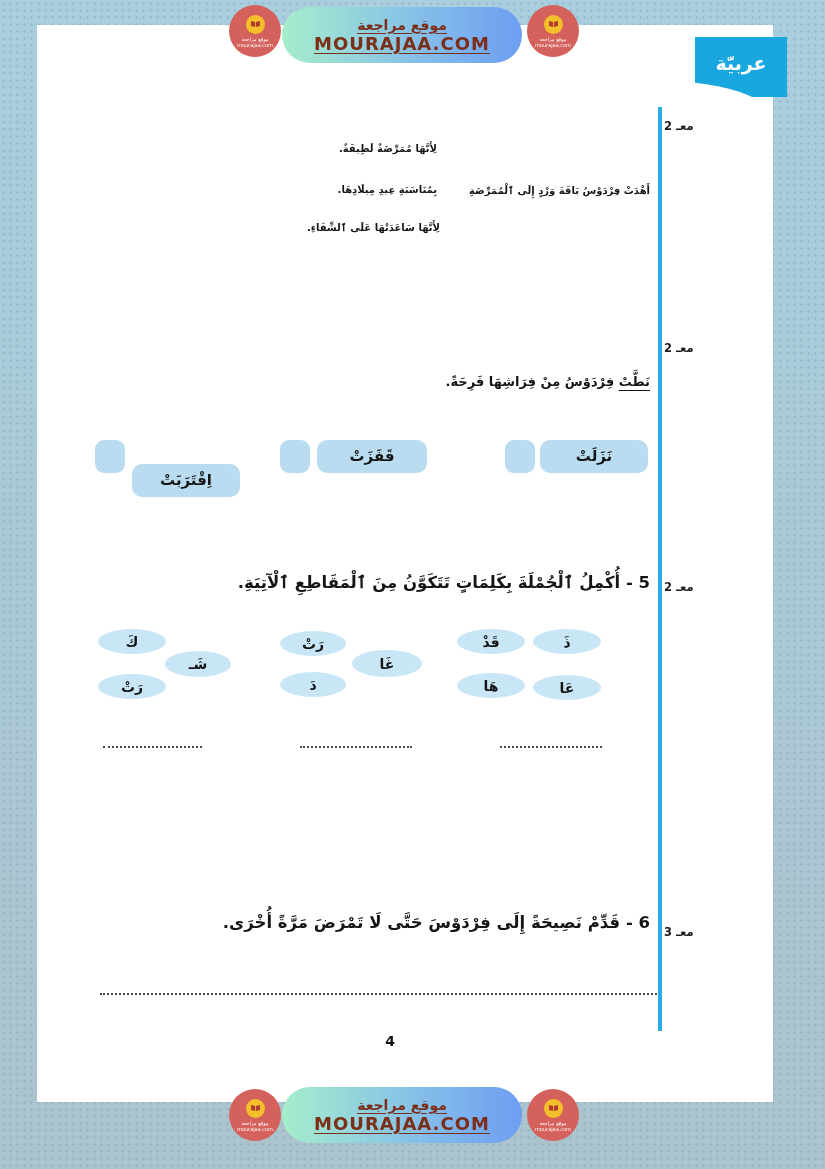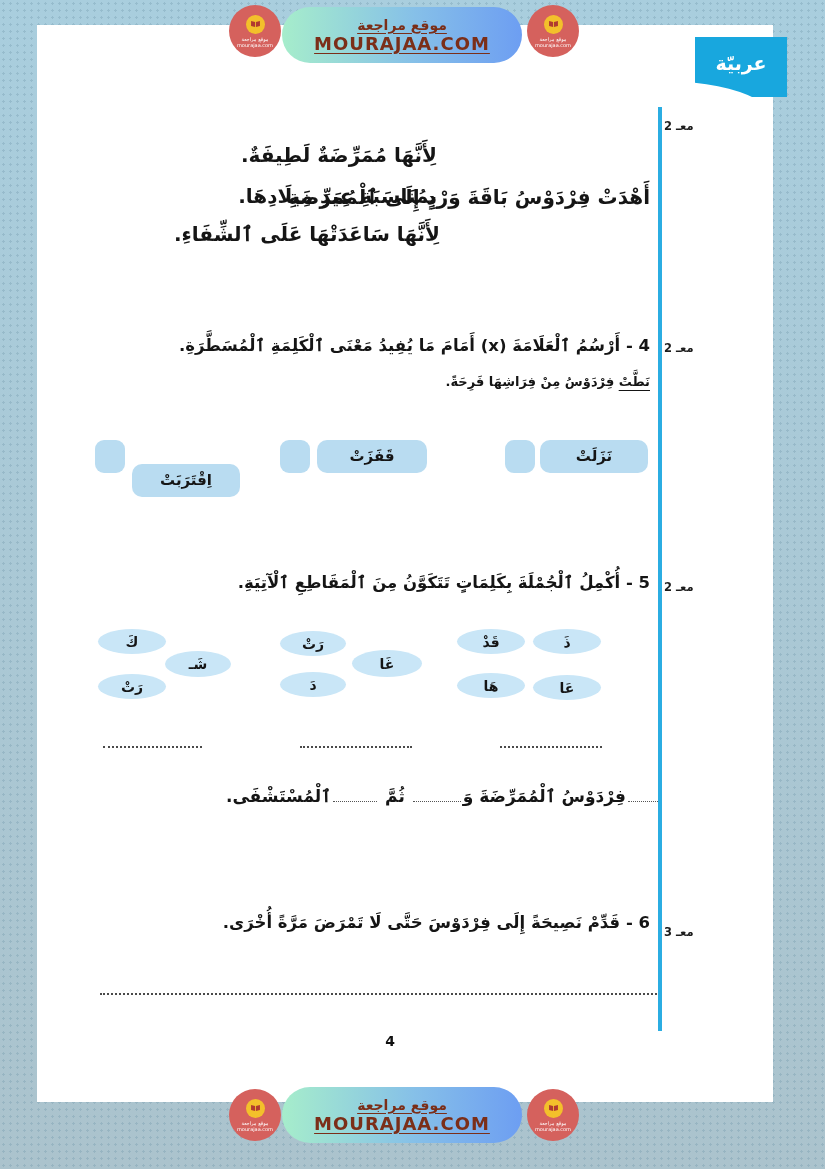--- a/index.html
+++ b/index.html
@@ -38,21 +38,21 @@
   .subject-tab span { position:relative; z-index:3; color:#fff; font-weight:bold; font-size:19px; line-height:52px; direction:rtl; }
   .tab-curve { position:absolute; left:644px; top:84px; width:120px; height:34px; background:#ffffff;
                border-radius:50%; transform:rotate(8deg); z-index:2; }
   .vline { position:absolute; left:658px; top:107px; width:4px; height:924px; background:#2bade2; z-index:2; }
   .mark { position:absolute; left:664px; width:46px; font-size:11.5px; font-weight:bold; color:#1d1d1d;
           direction:rtl; text-align:left; z-index:3; }
 
   
   .qtitle { position:absolute; font-weight:bold; font-size:16.5px; color:#151515; white-space:nowrap;
             direction:rtl; z-index:2; }
-  .opt    { position:absolute; font-weight:bold; font-size:20px; color:#151515; white-space:nowrap;
+  .opt    { position:absolute; font-weight:bold; font-size:10px; color:#151515; white-space:nowrap;
             direction:rtl; z-index:2; }
   .u { text-decoration:underline; text-underline-offset:4px; }
 
   
   .chk   { position:absolute; width:30px; height:33px; background:#b9dcf1; border-radius:9px; z-index:2; }
   .wpill { position:absolute; height:33px; background:#b9dcf1; border-radius:10px; z-index:2;
            text-align:center; line-height:33px; font-weight:bold; font-size:15px; color:#151515; direction:rtl; }
   .bub   { position:absolute; background:#c9e6f7; border-radius:50%; z-index:2;
            display:flex; align-items:center; justify-content:center;
            font-weight:bold; font-size:14px; color:#151515; direction:rtl; }
@@ -103,21 +103,20 @@
   <div class="mark" style="top:119px;">معـ 2</div>
   <div class="mark" style="top:341px;">معـ 2</div>
   <div class="mark" style="top:580px;">معـ 2</div>
   <div class="mark" style="top:925px;">معـ 3</div>
 
   <div class="opt" style="top:185px; right:175px;">أَهْدَتْ فِرْدَوْسُ بَاقَةَ وَرْدٍ إِلَى ٱلْمُمَرِّضَةِ</div>
   <div class="opt" style="top:143px; right:388px;">لِأَنَّهَا مُمَرِّضَةٌ لَطِيفَةٌ.</div>
   <div class="opt" style="top:184px; right:388px;">بِمُنَاسَبَةِ عِيدِ مِيلَادِهَا.</div>
   <div class="opt" style="top:222px; right:385px;">لِأَنَّهَا سَاعَدَتْهَا عَلَى ٱلشِّفَاءِ.</div>
 
-  <div class="qtitle" style="top:336px; right:175px;">4 - أَرْسُمُ ٱلْعَلَامَةَ (x) أَمَامَ مَا يُفِيدُ مَعْنَى ٱلْكَلِمَةِ ٱلْمُسَطَّرَةِ.</div>
   <div class="qtitle" style="top:374px; right:175px; font-size:13px;">
     <span class="u">نَطَّتْ</span><span> فِرْدَوْسُ مِنْ فِرَاشِهَا فَرِحَةً.</span>
   </div>
 
   <div class="chk" style="left:505px; top:440px;"></div>
   <div class="wpill" style="left:540px; top:440px; width:108px;">نَزَلَتْ</div>
   <div class="chk" style="left:280px; top:440px;"></div>
   <div class="wpill" style="left:317px; top:440px; width:110px;">قَفَزَتْ</div>
   <div class="chk" style="left:95px; top:440px;"></div>
   <div class="wpill" style="left:132px; top:440px; width:108px;margin-top:24px;">اِقْتَرَبَتْ</div>
@@ -134,23 +133,20 @@
   <div class="bub" style="left:280px; top:672px; width:66px; height:25px;">دَ</div>
 
   <div class="bub" style="left:98px; top:629px; width:68px; height:25px;">كَ</div>
   <div class="bub" style="left:165px; top:651px; width:66px; height:26px;">شَـ</div>
   <div class="bub" style="left:98px; top:674px; width:68px; height:25px;">رَتْ</div>
 
   <div class="dotline" style="left:500px; top:746px; width:102px;"></div>
   <div class="dotline" style="left:300px; top:746px; width:112px;"></div>
   <div class="dotline" style="left:103px; top:746px; width:99px;"></div>
 
-  <div class="sentence" style="top:786px; right:165px;">
-    <span class="blank" style="width:30px;"></span><span>فِرْدَوْسُ ٱلْمُمَرِّضَةَ وَ</span><span class="blank" style="width:48px;"></span> <span>ثُمَّ</span> <span class="blank" style="width:44px;"></span><span>ٱلْمُسْتَشْفَى.</span>
-  </div>
 
   <div class="qtitle" style="top:913px; right:175px;">6 - قَدِّمْ نَصِيحَةً إِلَى فِرْدَوْسَ حَتَّى لَا تَمْرَضَ مَرَّةً أُخْرَى.</div>
   <div class="dotline" style="left:100px; top:993px; width:557px;"></div>
 
   <div class="pagenum">4</div>
 
   <div class="banner-pill banner-bottom">
     <div class="site-ar">موقع مراجعة</div>
     <div class="site-domain">MOURAJAA.COM</div>
   </div>

